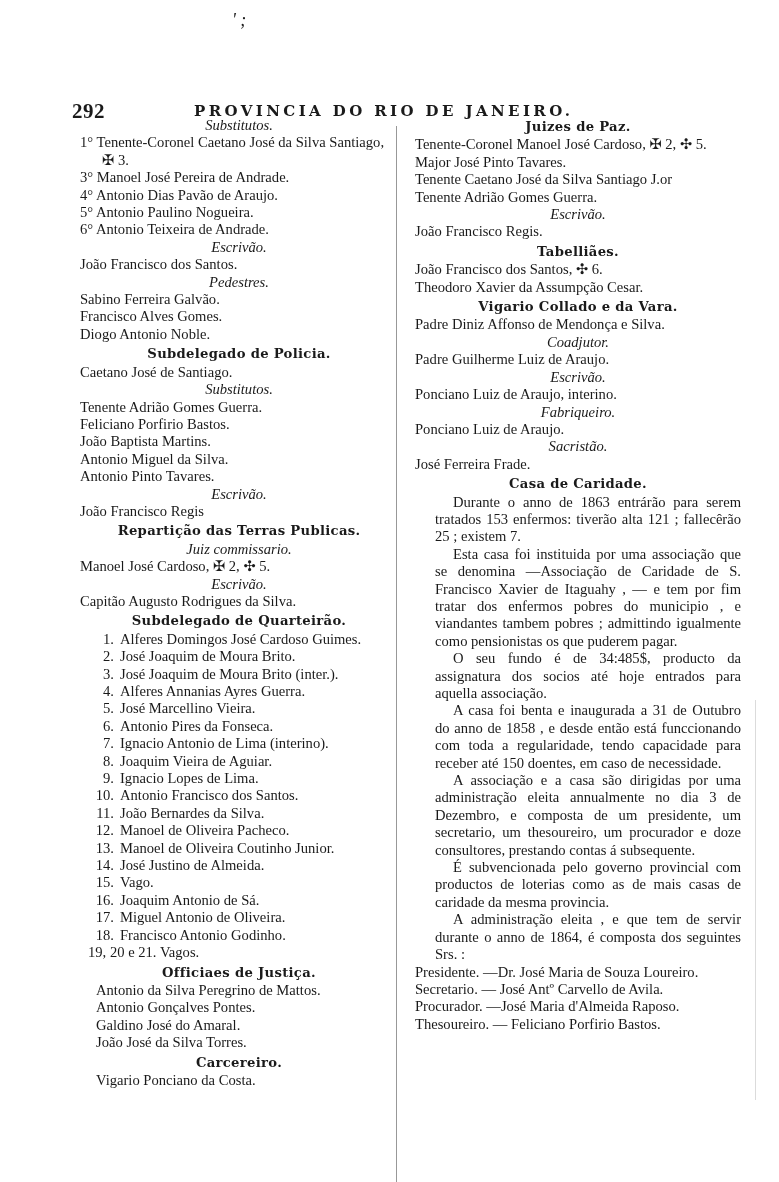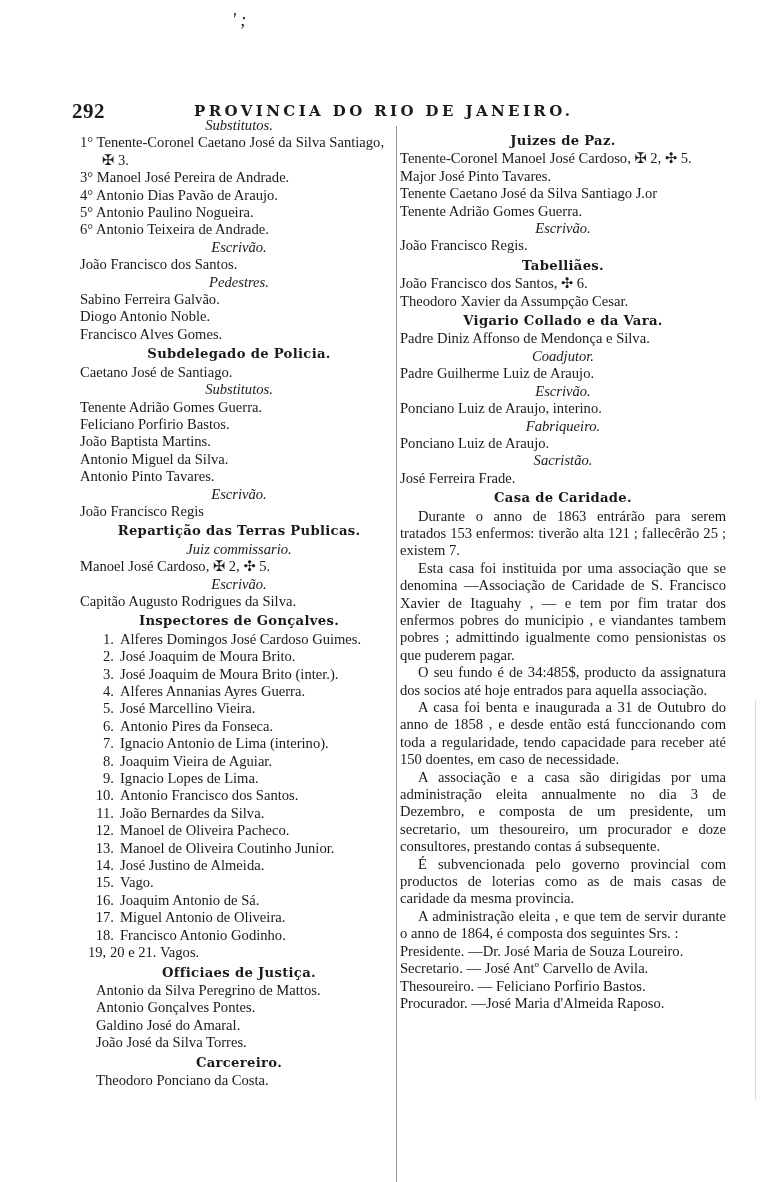--- a/index.html
+++ b/index.html
@@ -5,28 +5,28 @@
   html, body { margin:0; padding:0; background:#ffffff; }
   body { width:779px; height:1182px; position:relative; overflow:hidden;
          font-family:"Liberation Serif", "DejaVu Serif", serif; color:#1a1a1a; }
   .mark { position:absolute; left:232px; top:10px; font-size:18px; font-style:italic; }
   .header { position:absolute; top:99px; left:72px; width:520px; height:24px; }
   .pageno { position:absolute; left:0; top:0; font-size:21px; font-weight:bold; letter-spacing:0.5px; }
   .running { position:absolute; left:122px; top:3px; font-size:15px; font-weight:bold;
              letter-spacing:3.4px; font-family:"DejaVu Serif", serif; }
   .col { position:absolute; font-size:14.6px; line-height:17.4px; }
   .left { left:80px; top:117px; width:318px; }
-  .right { left:398px; top:130px; width:326px; padding-left:2px; }
+  .right { left:398px; top:116px; width:326px; padding-left:17px; }
   .rule { position:absolute; left:396px; top:126px; width:1px; height:1075px; background:#444; opacity:.55; }
   .rule2 { position:absolute; left:755px; top:700px; width:1px; height:400px; background:#999; opacity:.35; }
   .h { text-align:center; font-weight:bold; font-size:13.2px; letter-spacing:.3px; font-family:"DejaVu Serif", serif; margin:2px 0 1px; }
   .s { text-align:center; font-style:italic; }
   .line { white-space:nowrap; }
   .hang { padding-left:22px; text-indent:-22px; white-space:normal; }
-  .indent-first { text-indent:18px; text-align:justify; }
+  .indent-first { text-indent:18px; text-align:justify;margin-left:20px; }
   .num { display:inline-block; width:34px; text-align:right; padding-right:6px; }
   .officer-role { }
 </style>
 </head>
 <body>
 
 <div class="mark">' ;</div>
 
 <div class="header">
   <span class="pageno">292</span>
@@ -40,38 +40,38 @@
   <div class="s">Substitutos.</div>
   <div class="hang">1° Tenente-Coronel Caetano José da Silva Santiago, ✠ 3.</div>
   <div class="line">3° Manoel José Pereira de Andrade.</div>
   <div class="line">4° Antonio Dias Pavão de Araujo.</div>
   <div class="line">5° Antonio Paulino Nogueira.</div>
   <div class="line">6° Antonio Teixeira de Andrade.</div>
   <div class="s">Escrivão.</div>
   <div class="line">João Francisco dos Santos.</div>
   <div class="s">Pedestres.</div>
   <div class="line">Sabino Ferreira Galvão.</div>
+  <div class="line">Francisco Alves Gomes.</div>
   <div class="line">Diogo Antonio Noble.</div>
-  <div class="line">Francisco Alves Gomes.</div>
   <div class="h">Subdelegado de Policia.</div>
   <div class="line">Caetano José de Santiago.</div>
   <div class="s">Substitutos.</div>
   <div class="line">Tenente Adrião Gomes Guerra.</div>
   <div class="line">Feliciano Porfirio Bastos.</div>
   <div class="line">João Baptista Martins.</div>
   <div class="line">Antonio Miguel da Silva.</div>
   <div class="line">Antonio Pinto Tavares.</div>
   <div class="s">Escrivão.</div>
   <div class="line">João Francisco Regis</div>
   <div class="h">Repartição das Terras Publicas.</div>
   <div class="s">Juiz commissario.</div>
   <div class="line">Manoel José Cardoso, ✠ 2, ✣ 5.</div>
   <div class="s">Escrivão.</div>
   <div class="line">Capitão Augusto Rodrigues da Silva.</div>
-  <div class="h">Inspectores de Gonçalves.</div>
+  <div class="h">Subdelegado de Quarteirão.</div>
   <div id="inspectores">
       <div class="line"><span class="num">1.</span><span>Alferes Domingos José Cardoso Guimes.</span></div>
       <div class="line"><span class="num">2.</span><span>José Joaquim de Moura Brito.</span></div>
       <div class="line"><span class="num">3.</span><span>José Joaquim de Moura Brito (inter.).</span></div>
       <div class="line"><span class="num">4.</span><span>Alferes Annanias Ayres Guerra.</span></div>
       <div class="line"><span class="num">5.</span><span>José Marcellino Vieira.</span></div>
       <div class="line"><span class="num">6.</span><span>Antonio Pires da Fonseca.</span></div>
       <div class="line"><span class="num">7.</span><span>Ignacio Antonio de Lima (interino).</span></div>
       <div class="line"><span class="num">8.</span><span>Joaquim Vieira de Aguiar.</span></div>
       <div class="line"><span class="num">9.</span><span>Ignacio Lopes de Lima.</span></div>
@@ -87,21 +87,21 @@
     </div>
   <div class="line" style="padding-left:8px">19, 20 e 21. Vagos.</div>
   <div class="h">Officiaes de Justiça.</div>
   <div style="padding-left:16px">
     <div class="line">Antonio da Silva Peregrino de Mattos.</div>
     <div class="line">Antonio Gonçalves Pontes.</div>
     <div class="line">Galdino José do Amaral.</div>
     <div class="line">João José da Silva Torres.</div>
   </div>
   <div class="h">Carcereiro.</div>
-  <div class="line" style="padding-left:16px">Theodoro Ponciano da Costa.</div>
+  <div class="line" style="padding-left:16px">Vigario Ponciano da Costa.</div>
 </div>
 
 <div class="col right">
   <div class="h">Juizes de Paz.</div>
   <div class="hang">Tenente-Coronel Manoel José Cardoso, ✠ 2, ✣ 5.</div>
   <div class="line">Major José Pinto Tavares.</div>
   <div class="line">Tenente Caetano José da Silva Santiago J.or</div>
   <div class="line">Tenente Adrião Gomes Guerra.</div>
   <div class="s">Escrivão.</div>
   <div class="line">João Francisco Regis.</div>
@@ -122,16 +122,16 @@
   <div class="indent-first">Durante o anno de 1863 entrárão para serem tratados 153 enfermos: tiverão alta 121 ; fallecêrão 25 ; existem 7.</div>
   <div class="indent-first">Esta casa foi instituida por uma associação que se denomina —Associação de Caridade de S. Francisco Xavier de Itaguahy , — e tem por fim tratar dos enfermos pobres do municipio , e viandantes tambem pobres ; admittindo igualmente como pensionistas os que puderem pagar.</div>
   <div class="indent-first">O seu fundo é de 34:485$, producto da assignatura dos socios até hoje entrados para aquella associação.</div>
   <div class="indent-first">A casa foi benta e inaugurada a 31 de Outubro do anno de 1858 , e desde então está funccionando com toda a regularidade, tendo capacidade para receber até 150 doentes, em caso de necessidade.</div>
   <div class="indent-first">A associação e a casa são dirigidas por uma administração eleita annualmente no dia 3 de Dezembro, e composta de um presidente, um secretario, um thesoureiro, um procurador e doze consultores, prestando contas á subsequente.</div>
   <div class="indent-first">É subvencionada pelo governo provincial com productos de loterias como as de mais casas de caridade da mesma provincia.</div>
   <div class="indent-first">A administração eleita , e que tem de servir durante o anno de 1864, é composta dos seguintes Srs. :</div>
   <div id="admin">
       <div class="hang"><span class="officer-role">Presidente.</span> <span>—Dr. José Maria de Souza Loureiro.</span></div>
       <div class="hang"><span class="officer-role">Secretario.</span> <span>— José Antº Carvello de Avila.</span></div>
+      <div class="hang"><span class="officer-role">Procurador.</span> <span>—José Maria d'Almeida Raposo.</span></div>
       <div class="hang"><span class="officer-role">Thesoureiro.</span> <span>— Feliciano Porfirio Bastos.</span></div>
-      <div class="hang"><span class="officer-role">Procurador.</span> <span>—José Maria d'Almeida Raposo.</span></div>
     </div>
 </div>
 
 </body></html>

